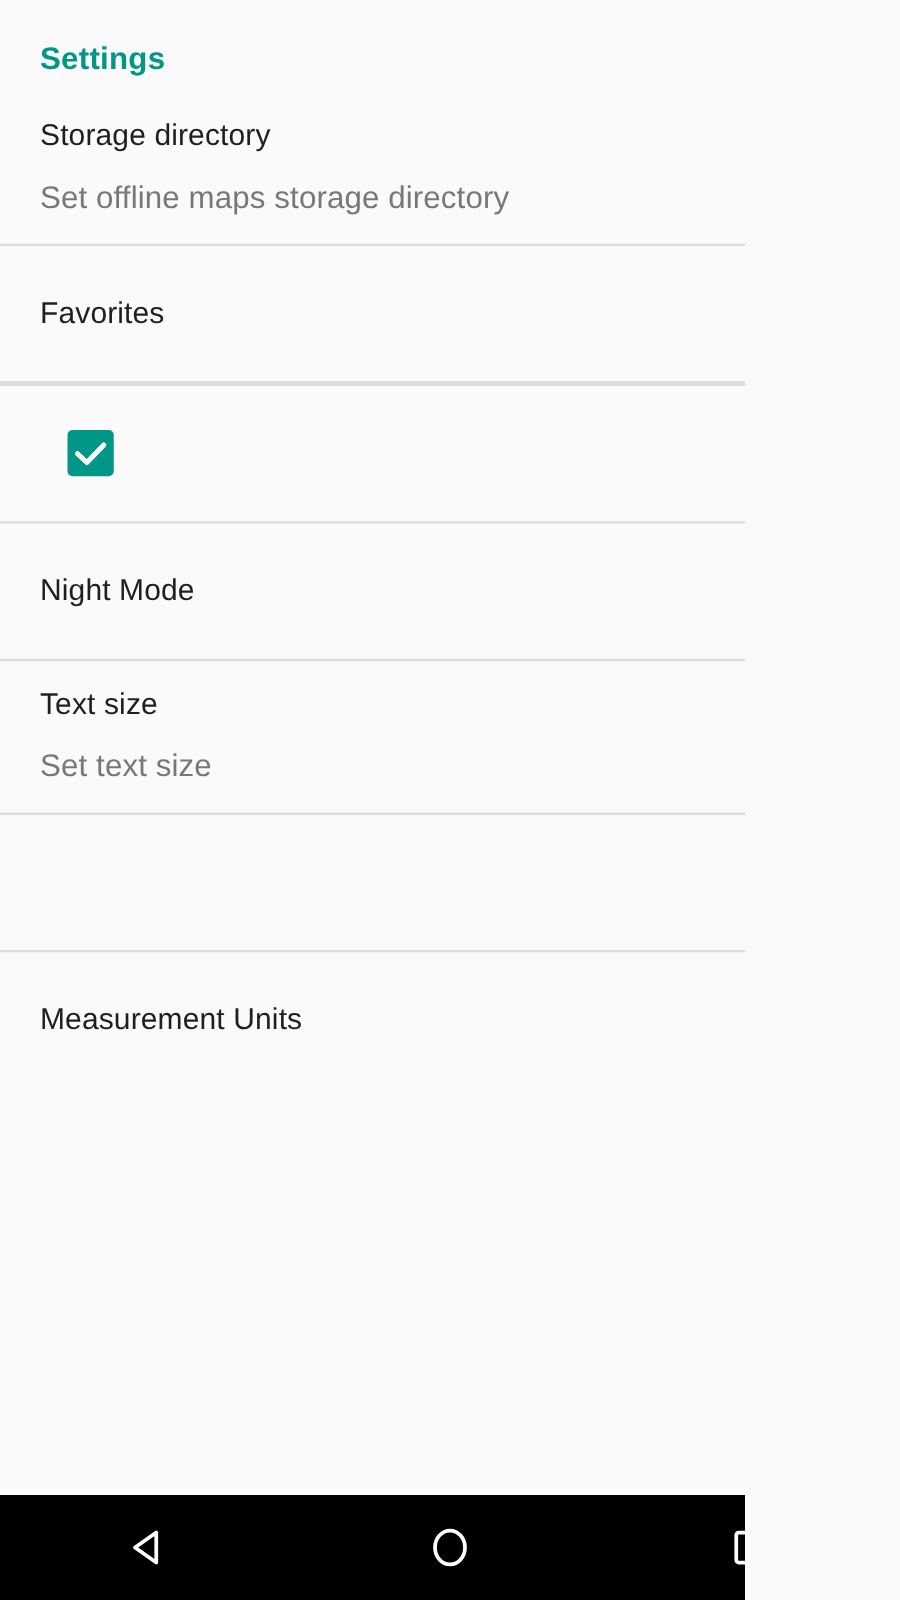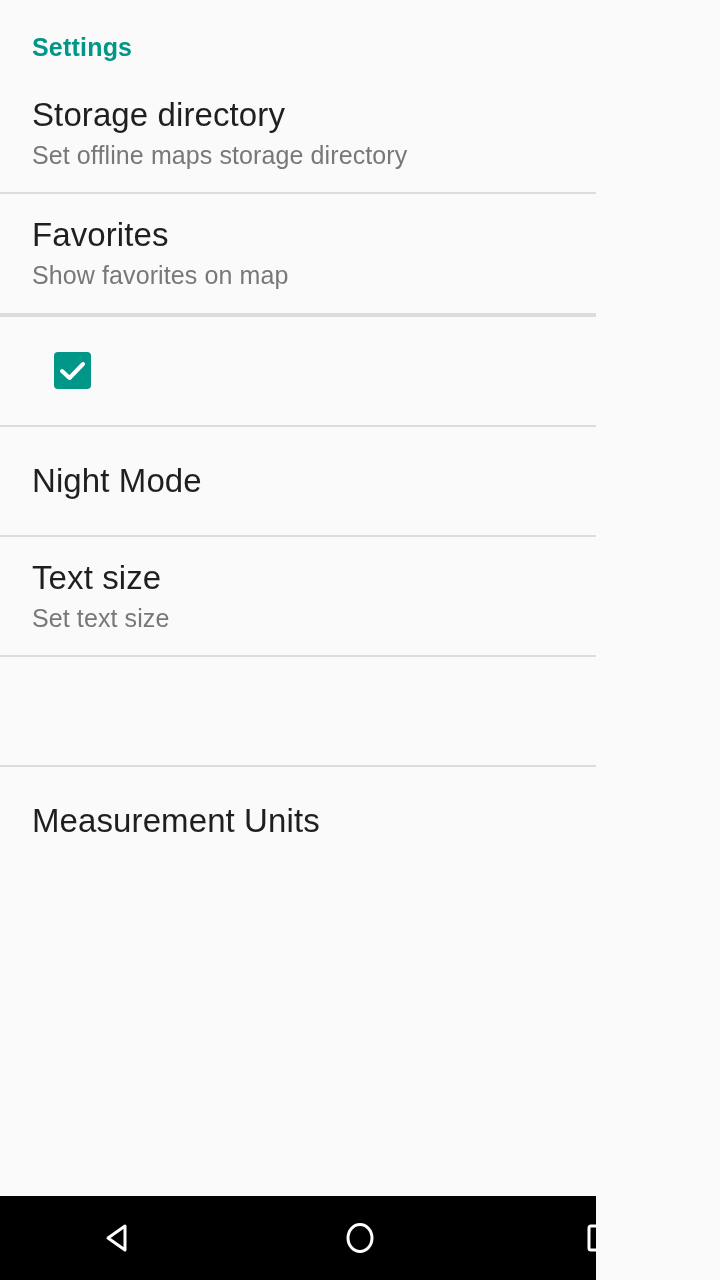--- a/index.html
+++ b/index.html
@@ -53,32 +53,32 @@
     min-height: 108px;
   }
 
   .pref-text {
     flex: 1 1 auto;
     min-width: 0;
     padding: 20px 0;
   }
 
   .pref-title {
-    font-size: 33px;
+    font-size: 24px;
     color: #1f1f1f;
     line-height: 1.25;
     letter-spacing: 0.1px;
   }
 
   .pref-summary {
     font-size: 25px;
     color: #787878;
     line-height: 1.33;
     letter-spacing: 0.1px;
-    margin-top: 4px;
+    margin-top: 18px;
     max-width: 560px;
   }
 
   .pref-accessory {
     flex: 0 0 auto;
     width: 52px;
     display: flex;
     justify-content: center;
     align-items: center;
     margin-left: 14px;
@@ -161,21 +161,20 @@
           <div class="pref-text">
             <div class="pref-title">Storage directory</div>
             <div class="pref-summary">Set offline maps storage directory</div>
           </div>
           <div class="pref-accessory none"></div>
         </div>
         <div class="divider"></div>
         <div class="pref-row">
           <div class="pref-text">
             <div class="pref-title">Favorites</div>
-            <div class="pref-summary">Show favorites on map</div>
           </div>
           <div class="pref-accessory">
             <div class="checkbox checked">
               <svg class="tick" viewBox="0 0 37 37">
                 <polyline points="8,19 15.5,26 29,12" fill="none" stroke="#ffffff" stroke-width="4" stroke-linecap="round" stroke-linejoin="round"></polyline>
               </svg>
             </div>
           </div>
         </div>
         <div class="divider"></div>

